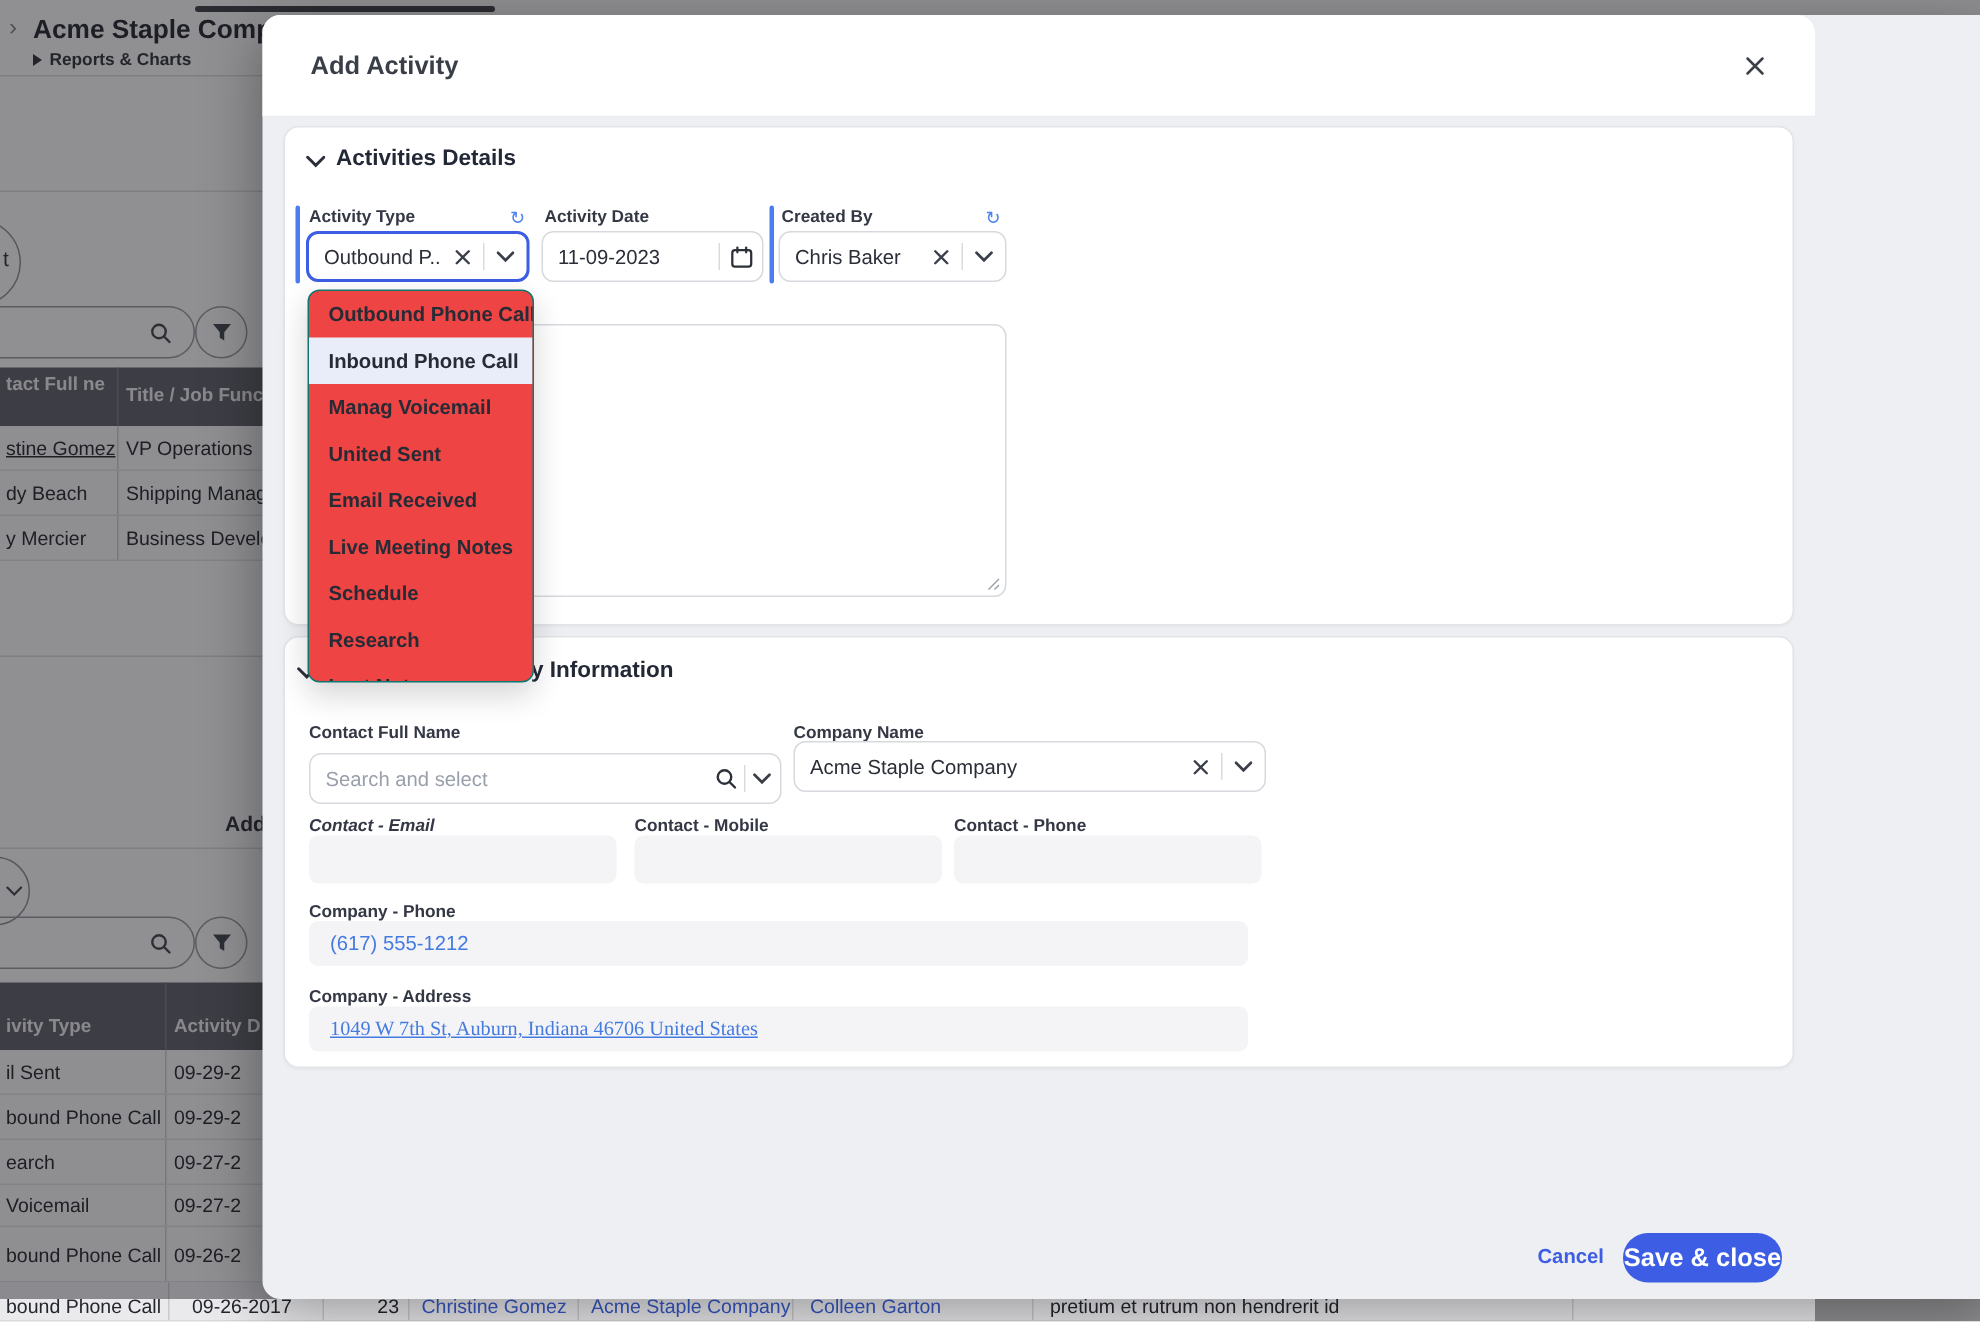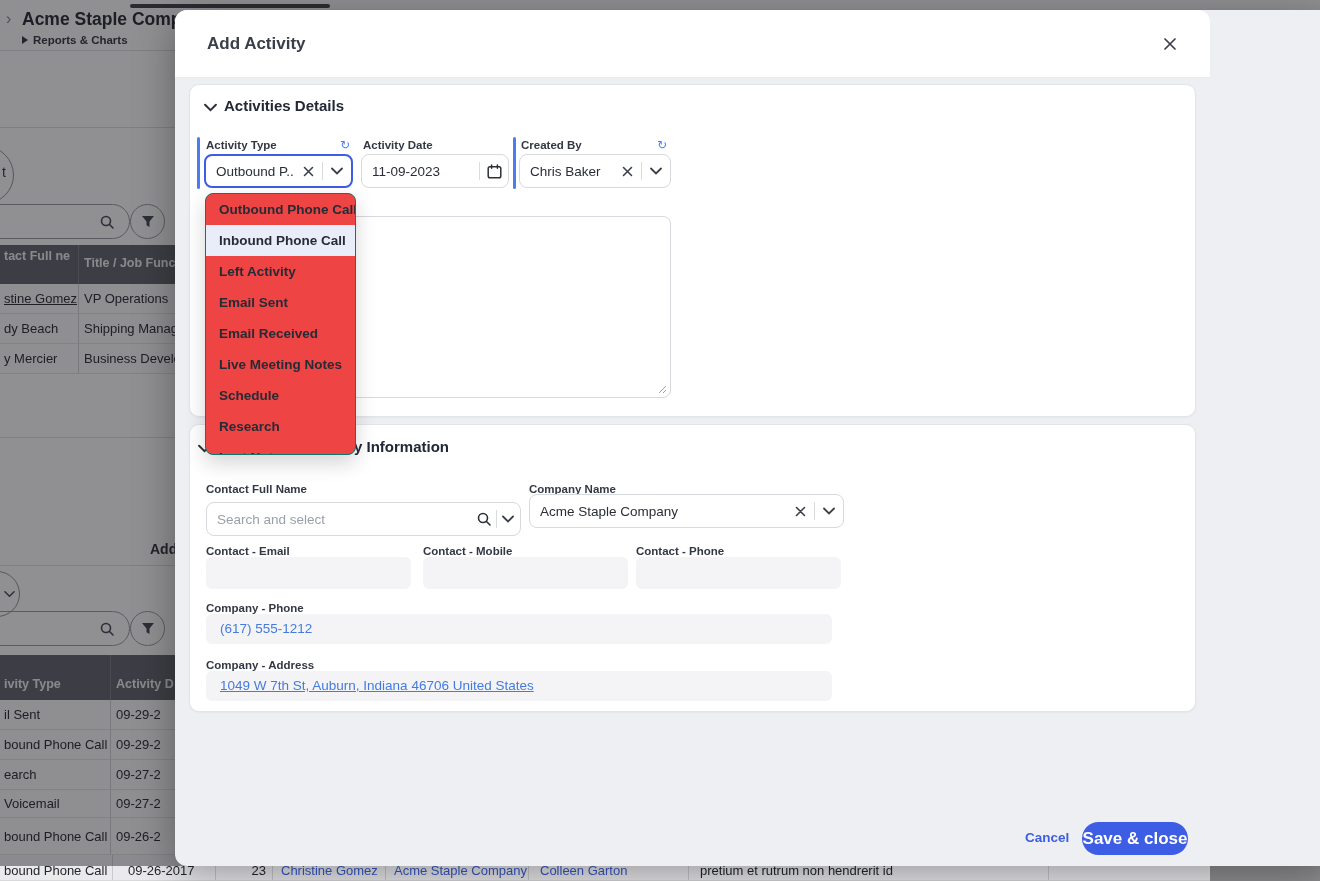--- a/index.html
+++ b/index.html
@@ -59,21 +59,21 @@
   .combo .btn { width:28px; display:flex; align-items:center; justify-content:center; cursor:pointer; }
   .ghost-input { width:100%; height:100%; border:none; outline:none; background:transparent; font-family:inherit; font-size:13.5px; color:#2a2e37; padding-left:10px; }
   .ghost-input::placeholder { color:#9aa0ab; }
   .reset-ic { position:absolute; font-size:12px; color:#4a80f0; }
 
   .txtarea { border:1px solid #d7d9de; border-radius:8px; background:#fff; }
   .grip { position:absolute; right:3px; bottom:3px; }
 
   .ro-field { background:#f4f4f6; border-radius:6px; }
   .link-blue { color:#447be0; font-size:13.5px; text-decoration:none; }
-  .link-ul { text-decoration:underline; }
+  .link-ul { text-decoration:underline;font-family:Liberation Serif, serif; }
 
   .cancel-btn { font-size:13.5px; font-weight:600; color:#3c5de4; cursor:pointer; }
   .save-btn { width:106px; height:33px; border-radius:17px; background:#3c5de4; color:#ffffff; font-size:17px; font-weight:600; display:flex; align-items:center; justify-content:center; cursor:pointer; }
 
   
   .dropdown { left:205px; top:193px; width:151px; height:262px; background:#ef4444; border:1px solid #0f766e; border-radius:8px; box-shadow:0 8px 20px rgba(20,20,30,0.18); z-index:20; overflow:hidden;font-weight:bold; }
   .dd-item { height:31px; display:flex; align-items:center; padding-left:13px; font-size:13.5px; color:#262b35; white-space:nowrap; cursor:pointer; }
   .dd-item.hl { background:#e9edf9; }
 </style>
 </head>
@@ -321,21 +321,21 @@
             </svg>
         </div>
         <div class="sep"></div>
         <div class="btn">
           <svg width="12" height="8" viewBox="0 0 12 8">
               <path d="M1 1.5 L6 6.5 L11 1.5" fill="none" stroke="#3a3f49" stroke-width="1.8" stroke-linecap="round"></path>
             </svg>
         </div>
       </div>
 
-      <div class="abs f-label" style="left:16px;top:120px;">Contact - Email</div>
+      <div class="abs f-label" style="left:16px;top:120px;font-style:italic;">Contact - Email</div>
       <div class="abs ro-field" style="left:16px;top:132px;width:205px;height:32px;"></div>
       <div class="abs f-label" style="left:233px;top:120px;">Contact - Mobile</div>
       <div class="abs ro-field" style="left:233px;top:132px;width:205px;height:32px;"></div>
       <div class="abs f-label" style="left:446px;top:120px;">Contact - Phone</div>
       <div class="abs ro-field" style="left:446px;top:132px;width:205px;height:32px;"></div>
 
       <div class="abs f-label" style="left:16px;top:177px;">Company - Phone</div>
       <div class="abs ro-field" style="left:16px;top:189px;width:626px;height:30px;">
         <a class="link-blue abs" style="left:14px;top:7px;">(617) 555-1212</a>
       </div>
@@ -346,22 +346,22 @@
       </div>
     </div>
 
     <div class="abs cancel-btn" style="left:850px;top:820px;">Cancel</div>
     <div class="abs save-btn" style="left:907px;top:812px;">Save &amp; close</div>
   </div>
 
   <div class="abs dropdown">
     <div class="dd-item">Outbound Phone Call</div>
     <div class="dd-item hl">Inbound Phone Call</div>
-    <div class="dd-item">Left Activity</div>
-    <div class="dd-item">Email Sent</div>
+    <div class="dd-item">Manag Voicemail</div>
+    <div class="dd-item">United Sent</div>
     <div class="dd-item">Email Received</div>
     <div class="dd-item">Live Meeting Notes</div>
     <div class="dd-item">Schedule</div>
     <div class="dd-item">Research</div>
     <div class="dd-item">Last Note</div>
   </div>
 
 </div>
 
 </body></html>

